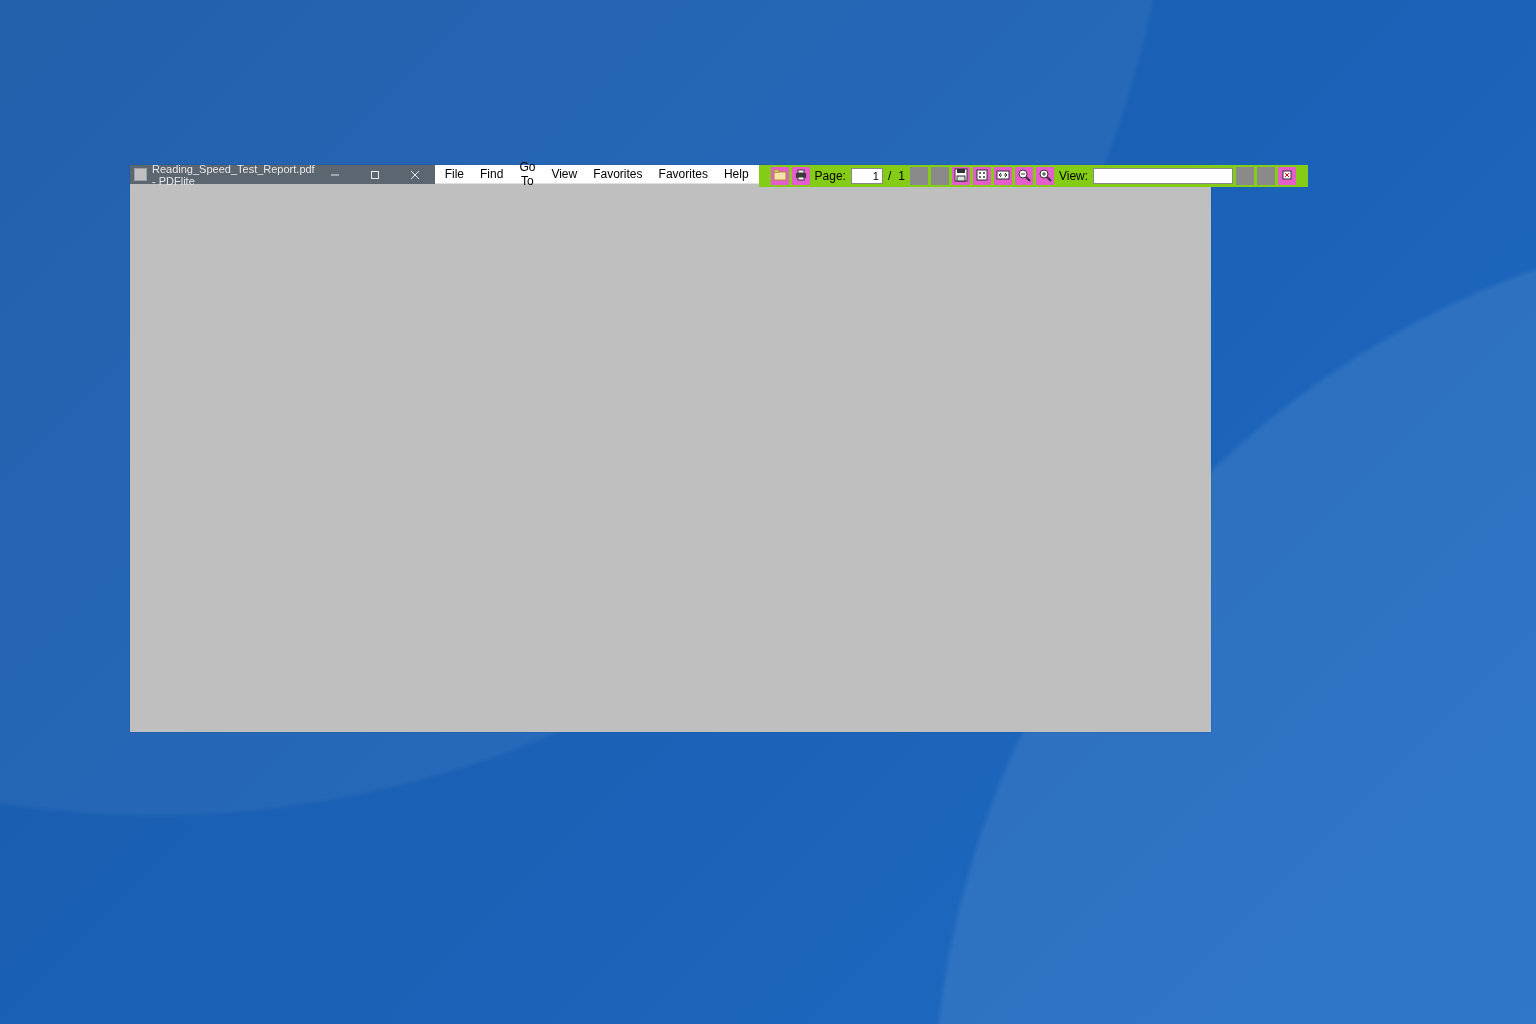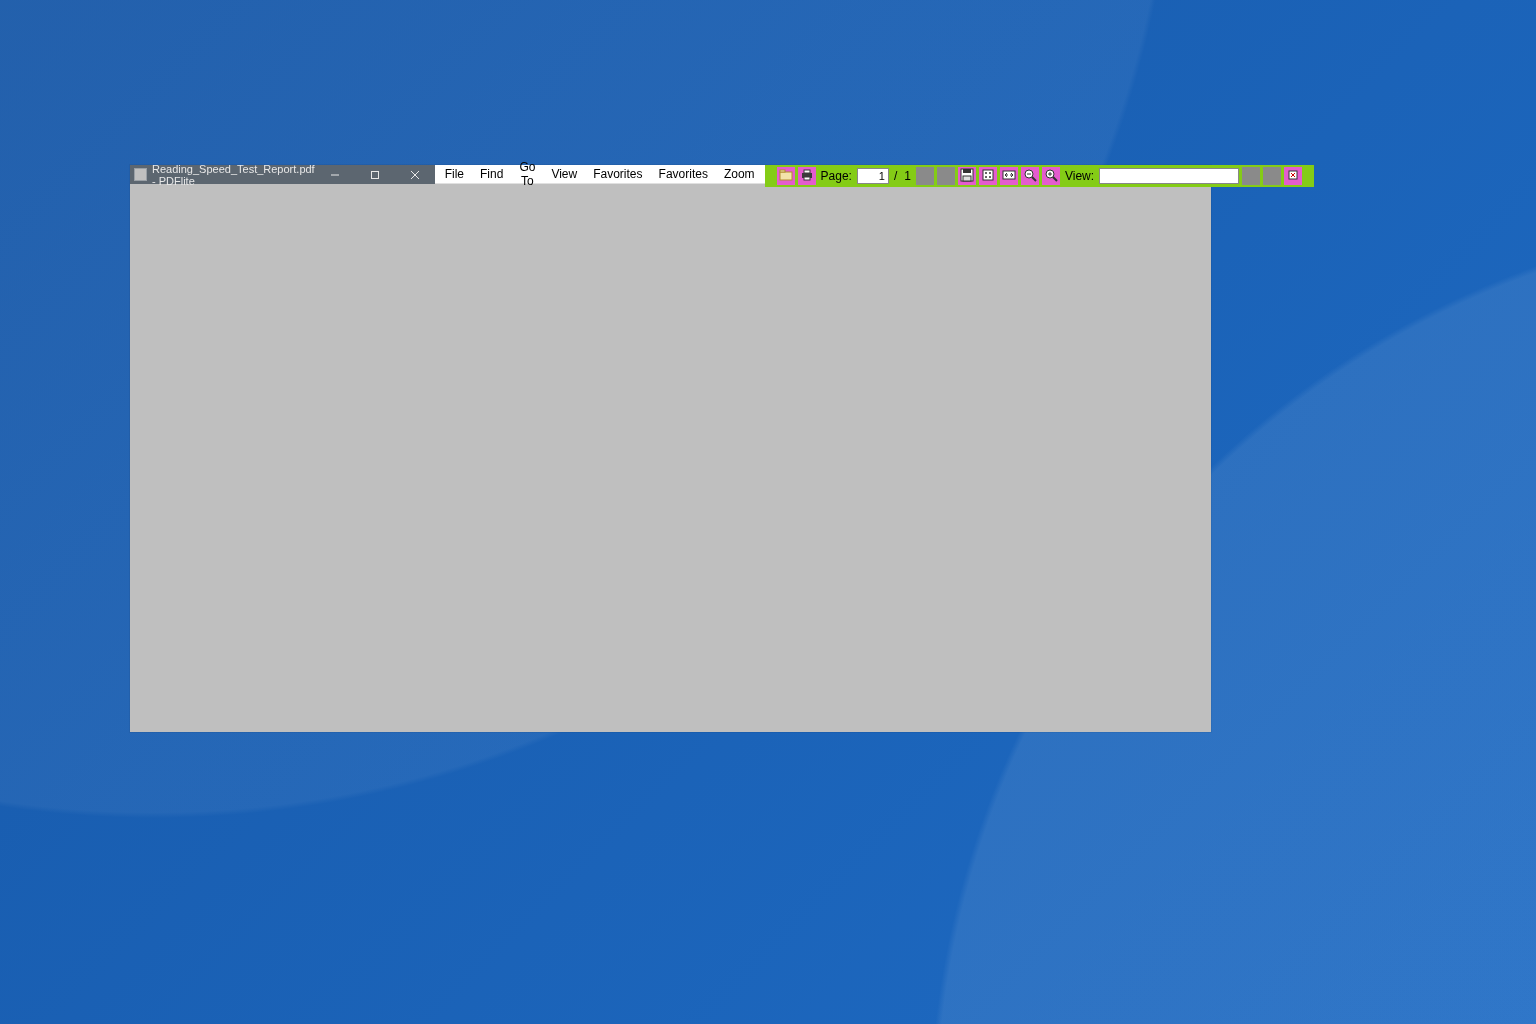--- a/index.html
+++ b/index.html
@@ -153,21 +153,21 @@
     </div>
   </div>
 
   <div class="menubar">
     <div class="menuitem">File</div>
     <div class="menuitem">Find</div>
     <div class="menuitem">Go To</div>
     <div class="menuitem">View</div>
     <div class="menuitem">Favorites</div>
     <div class="menuitem">Favorites</div>
-    <div class="menuitem">Zoom</div>
+    <div class="menuitem">Help</div>
   </div>
 
   <div class="toolbar">
 
     <div class="tbtn magenta">
       <span>
         <svg viewBox="0 0 14 14">
             <rect x="1" y="4" width="12" height="8" fill="#f3e2a9" stroke="#b08b2e"></rect>
             <rect x="1" y="2" width="5" height="2" fill="#f3e2a9" stroke="#b08b2e"></rect>
           </svg>

